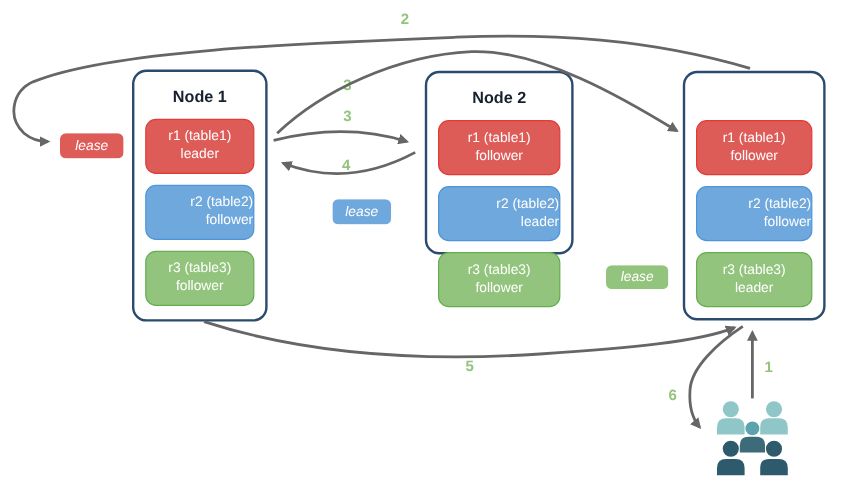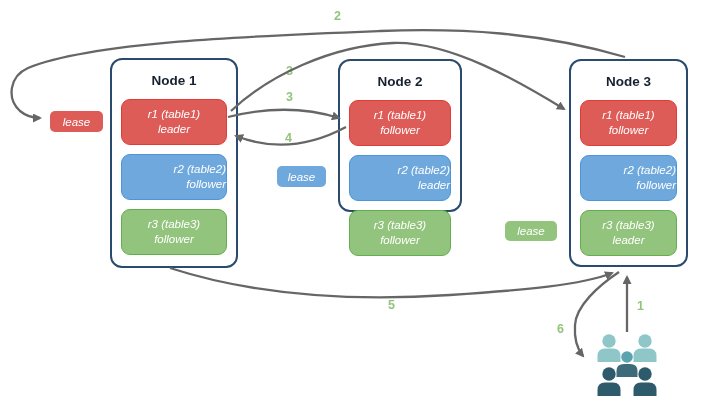--- a/index.html
+++ b/index.html
@@ -1,28 +1,28 @@
 <!DOCTYPE html>
 <html><head>
 <meta charset="utf-8">
 <style>
   html,body{margin:0;padding:0;background:#fff;}
   .canvas{position:relative;width:704px;height:405px;background:#ffffff;overflow:hidden;
           font-family:"Liberation Sans","DejaVu Sans",sans-serif;}
   
   .node{position:absolute;background:#fff;border:2px solid #2A4A6E;border-radius:12px;box-sizing:border-box;}
-  .node-1{left:110px;top:58px;width:128px;height:210px;}
-  .node-2{left:338px;top:59px;width:124px;height:153px;}
+  .node-1{left:110px;top:58px;width:113px;height:210px;}
+  .node-2{left:354px;top:59px;width:124px;height:153px;}
   .node-3{left:569px;top:59px;width:119px;height:208px;}
   .node-title{position:absolute;top:13px;left:0;right:0;text-align:center;font-weight:bold;
               font-size:13.5px;color:#17202e;}
   .replica{position:absolute;left:9px;right:9px;height:46px;border-radius:9px;color:#fff;
            display:flex;flex-direction:column;align-items:center;justify-content:center;
            font-size:11.5px;line-height:15px;text-align:center;box-sizing:border-box;
-           border:1.5px solid transparent;font-style:italic;}
+           border:1.5px solid transparent;}
   .row1{top:39px}.row2{top:94px}.row3{top:149px}
   .fill-red{background:#DE5C58;border-color:#E23B35;}
   .fill-blue{background:#6FA8DC;border-color:#4C95D9;align-items:flex-end;}
   .fill-green{background:#93C47D;border-color:#63AE4D;}
   
   .lease{position:absolute;border-radius:5px;color:#fff;font-size:11.5px;box-sizing:border-box;
          display:flex;align-items:center;justify-content:center;border:1.5px solid transparent;font-style:italic;}
   .lease-red{left:50px;top:111px;width:53px;height:21px;}
   .lease-blue{left:277px;top:166px;width:49px;height:21px;}
   .lease-green{left:505px;top:221px;width:52px;height:20px;}
@@ -69,21 +69,20 @@
       <div>r2 (table2)</div>
       <div>leader</div>
     </div>
     <div class="replica row3 fill-green">
       <div>r3 (table3)</div>
       <div>follower</div>
     </div>
   </div>
 
   <div class="node node-3">
-    <div class="node-title">Node 3</div>
     <div class="replica row1 fill-red">
       <div>r1 (table1)</div>
       <div>follower</div>
     </div>
     <div class="replica row2 fill-blue">
       <div>r2 (table2)</div>
       <div>follower</div>
     </div>
     <div class="replica row3 fill-green">
       <div>r3 (table3)</div>

